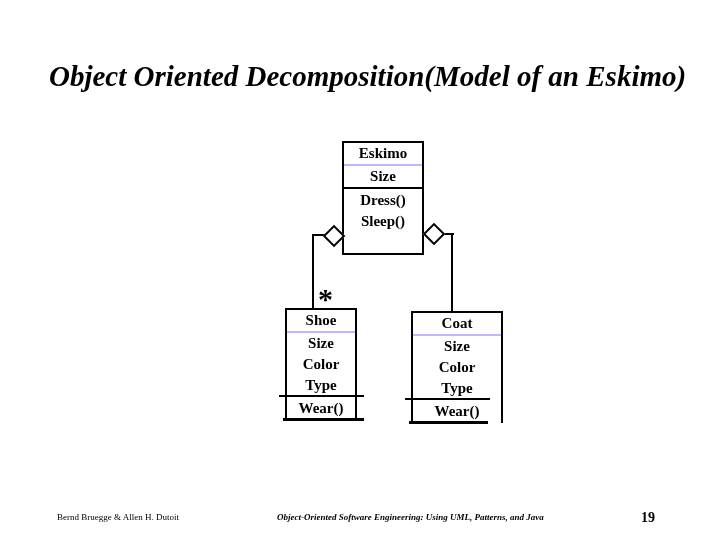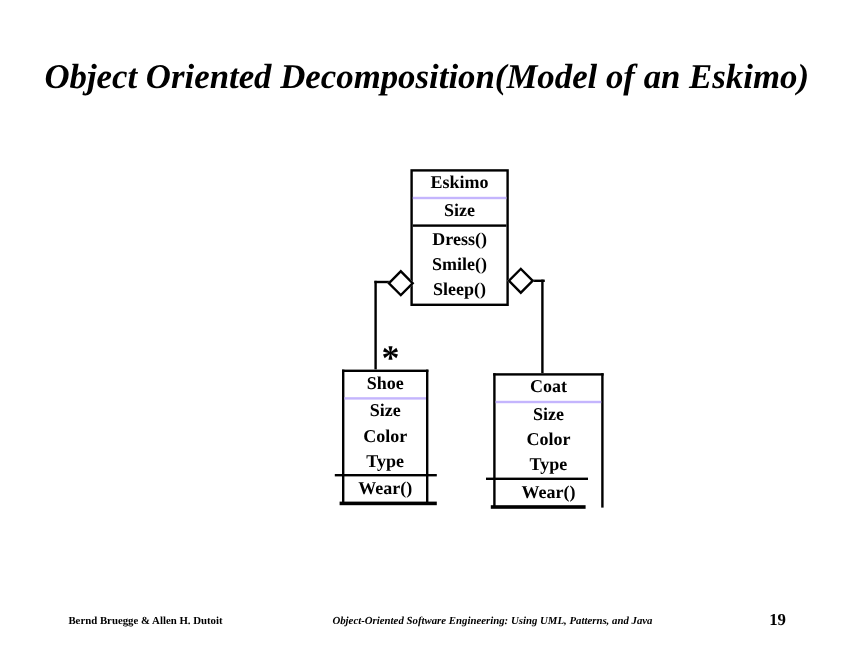--- a/index.html
+++ b/index.html
@@ -2,21 +2,21 @@
 <html><head>
 <meta charset="utf-8">
 <style>
   html,body { margin:0; padding:0; }
   .slide {
     position:relative; width:720px; height:540px;
     background:#ffffff; overflow:hidden;
     font-family:"Liberation Serif", serif; color:#000000;
   }
   .title {
-    position:absolute; left:33px; top:44px; margin:4px;
+    position:absolute; left:33px; top:44px; margin:16px;
     font-size:29px; font-weight:bold; font-style:italic;
     white-space:nowrap; color:#000000;
   }
   
   .uml-class {
     position:absolute; box-sizing:border-box;
     border:2px solid #000; background:#fff;
     text-align:center; font-weight:bold; font-size:15px; line-height:21px;
   }
   .uml-class .cname { height:21px; border-bottom:2px solid #c4b5fd; }
@@ -48,21 +48,21 @@
   .diamond.right { left:426px; top:226px; }
   
   .star {
     position:absolute; left:318px; top:284px;
     font-size:30px; font-weight:bold; line-height:30px;
     font-family:"Liberation Serif", serif;
   }
   
   .footer-authors {
     position:absolute; left:57px; top:512px;
-    font-size:9px; font-weight:bold; white-space:nowrap;
+    font-size:9px; font-weight:normal; white-space:nowrap;
   }
   .footer-book {
     position:absolute; left:262px; top:512px;
     font-size:9px; font-weight:bold; font-style:italic; white-space:nowrap;padding-left:15px;
   }
   .footer-page {
     position:absolute; left:641px; top:510px;
     font-size:14px; font-weight:bold;
   }
 </style>
@@ -73,21 +73,20 @@
 
   <h1 class="title">Object Oriented Decomposition(Model of an Eskimo)</h1>
 
   <div class="uml-class eskimo">
     <div class="cname">Eskimo</div>
     <div class="cattrs">
       <div class="mline">Size</div>
     </div>
     <div class="cmethods">
       <div class="mline">Dress()</div>
-      <div class="mline">Smile()</div>
       <div class="mline">Sleep()</div>
     </div>
   </div>
 
   <div class="hline l-h"></div>
   <div class="vline l-v"></div>
   <div class="diamond left"></div>
   <div class="star">*</div>
 
   <div class="hline r-h"></div>

